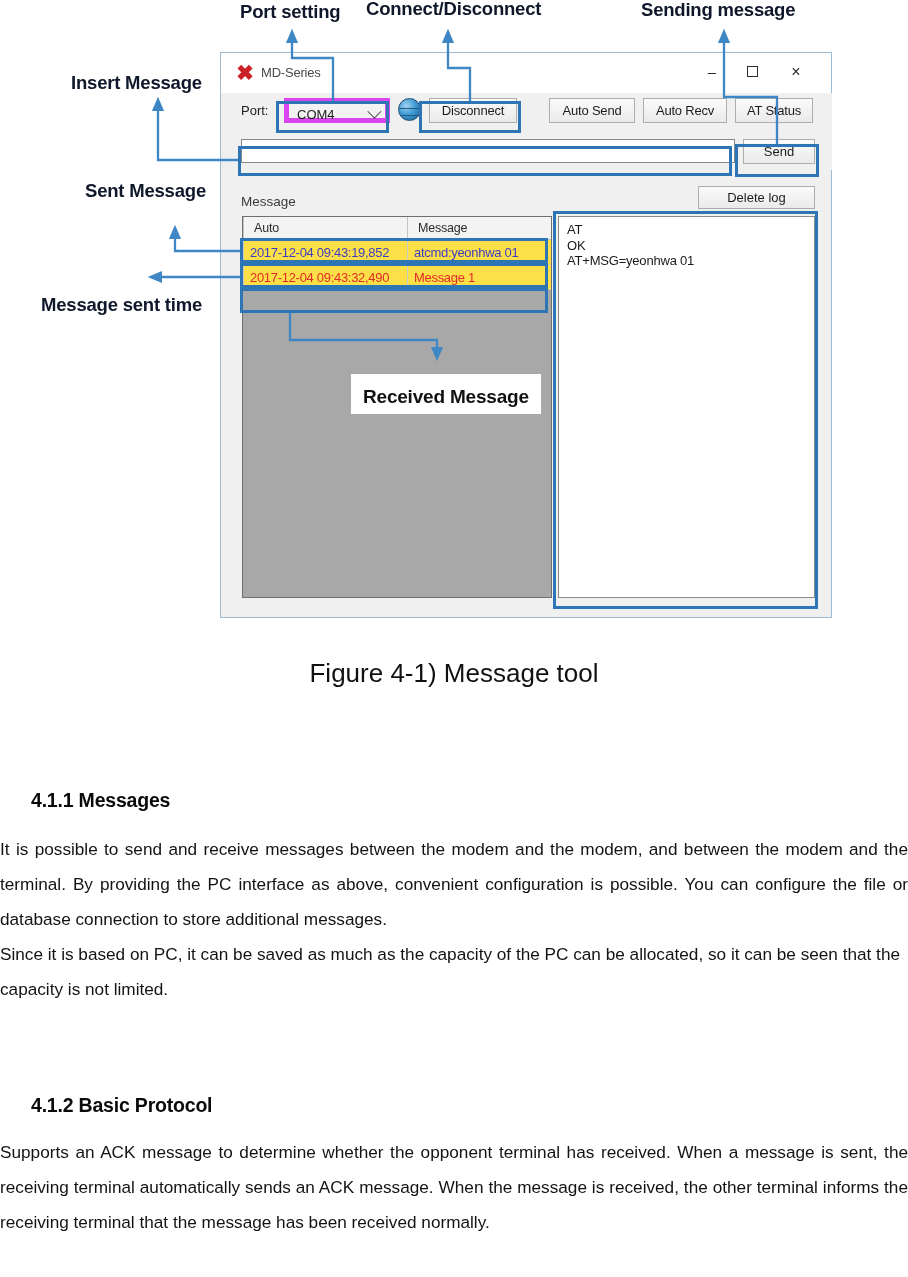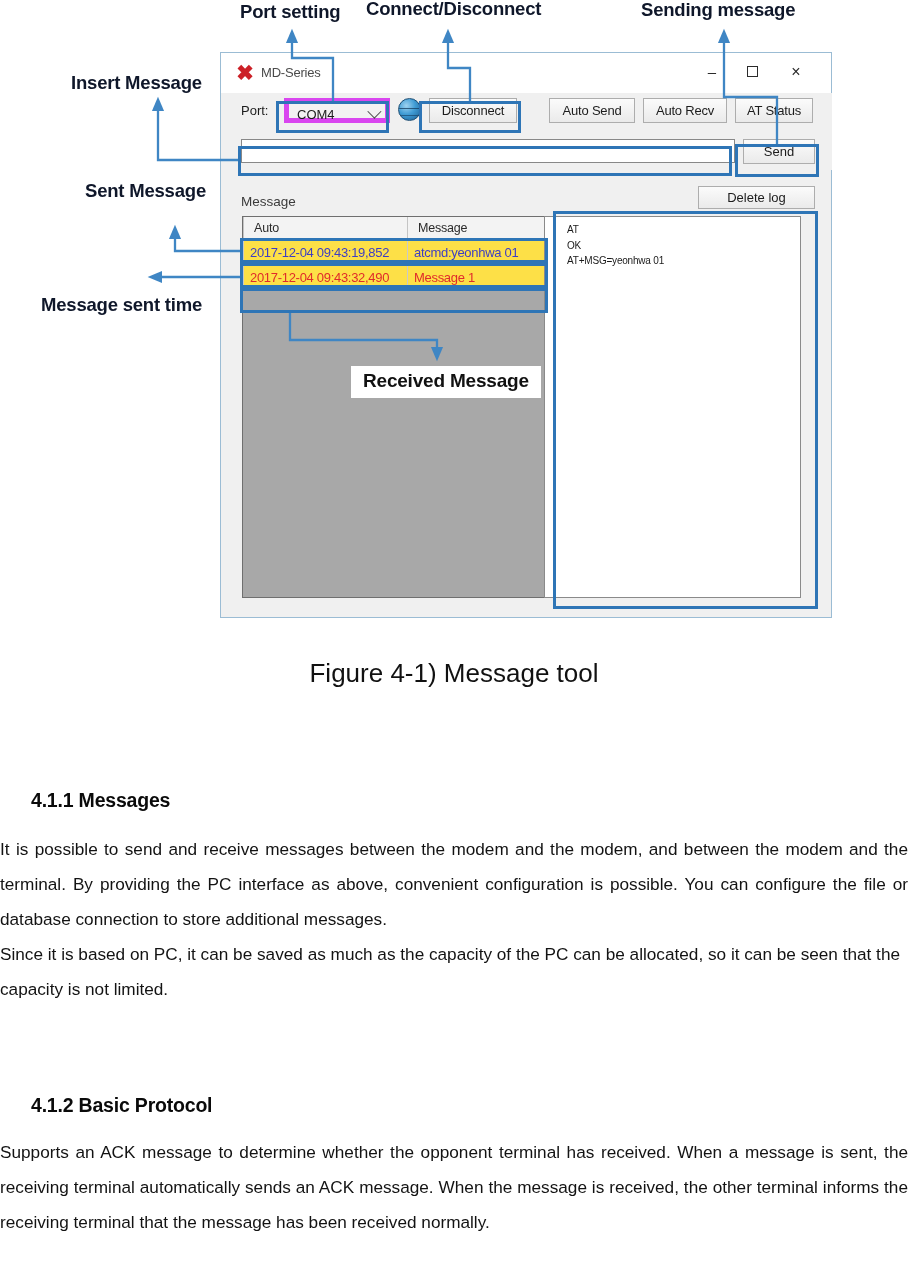--- a/index.html
+++ b/index.html
@@ -262,39 +262,39 @@
     white-space: nowrap;
     background: #fde047;
   }
   #log-table col.c-time { width: 164px; }
   #log-table col.c-msg  { width: 146px; }
   .row-blue td { color: #3d3dc4; }
   .row-red  td { color: #e02b2b; }
 
   #at-pane {
     position: absolute;
-    left: 323px; top: 163px;
+    left: 337px; top: 163px;
     width: 257px; height: 382px;
     background: #ffffff;
     border: 1px solid #8a8a8a;
     box-sizing: border-box;
-    padding: 5px 22px;
-    font-size: 10px;
+    padding: 5px 8px;
+    font-size: 13px;
     line-height: 15.5px;
     color: #1a1a1a;
     white-space: pre;
     letter-spacing: -0.2px;
     overflow: hidden;
   }
 
   
   #received-callout {
     position: absolute;
-    left: 351px; top: 366px;
-    padding: 4px 12px 6px 12px;
+    left: 351px; top: 374px;
+    padding: 12px 12px 6px 12px;
     background: #ffffff;
     font-weight: bold;
     font-size: 19px;
     color: #111111;
     letter-spacing: -0.2px;
     white-space: nowrap;
     z-index: 46;
   }
 
   

